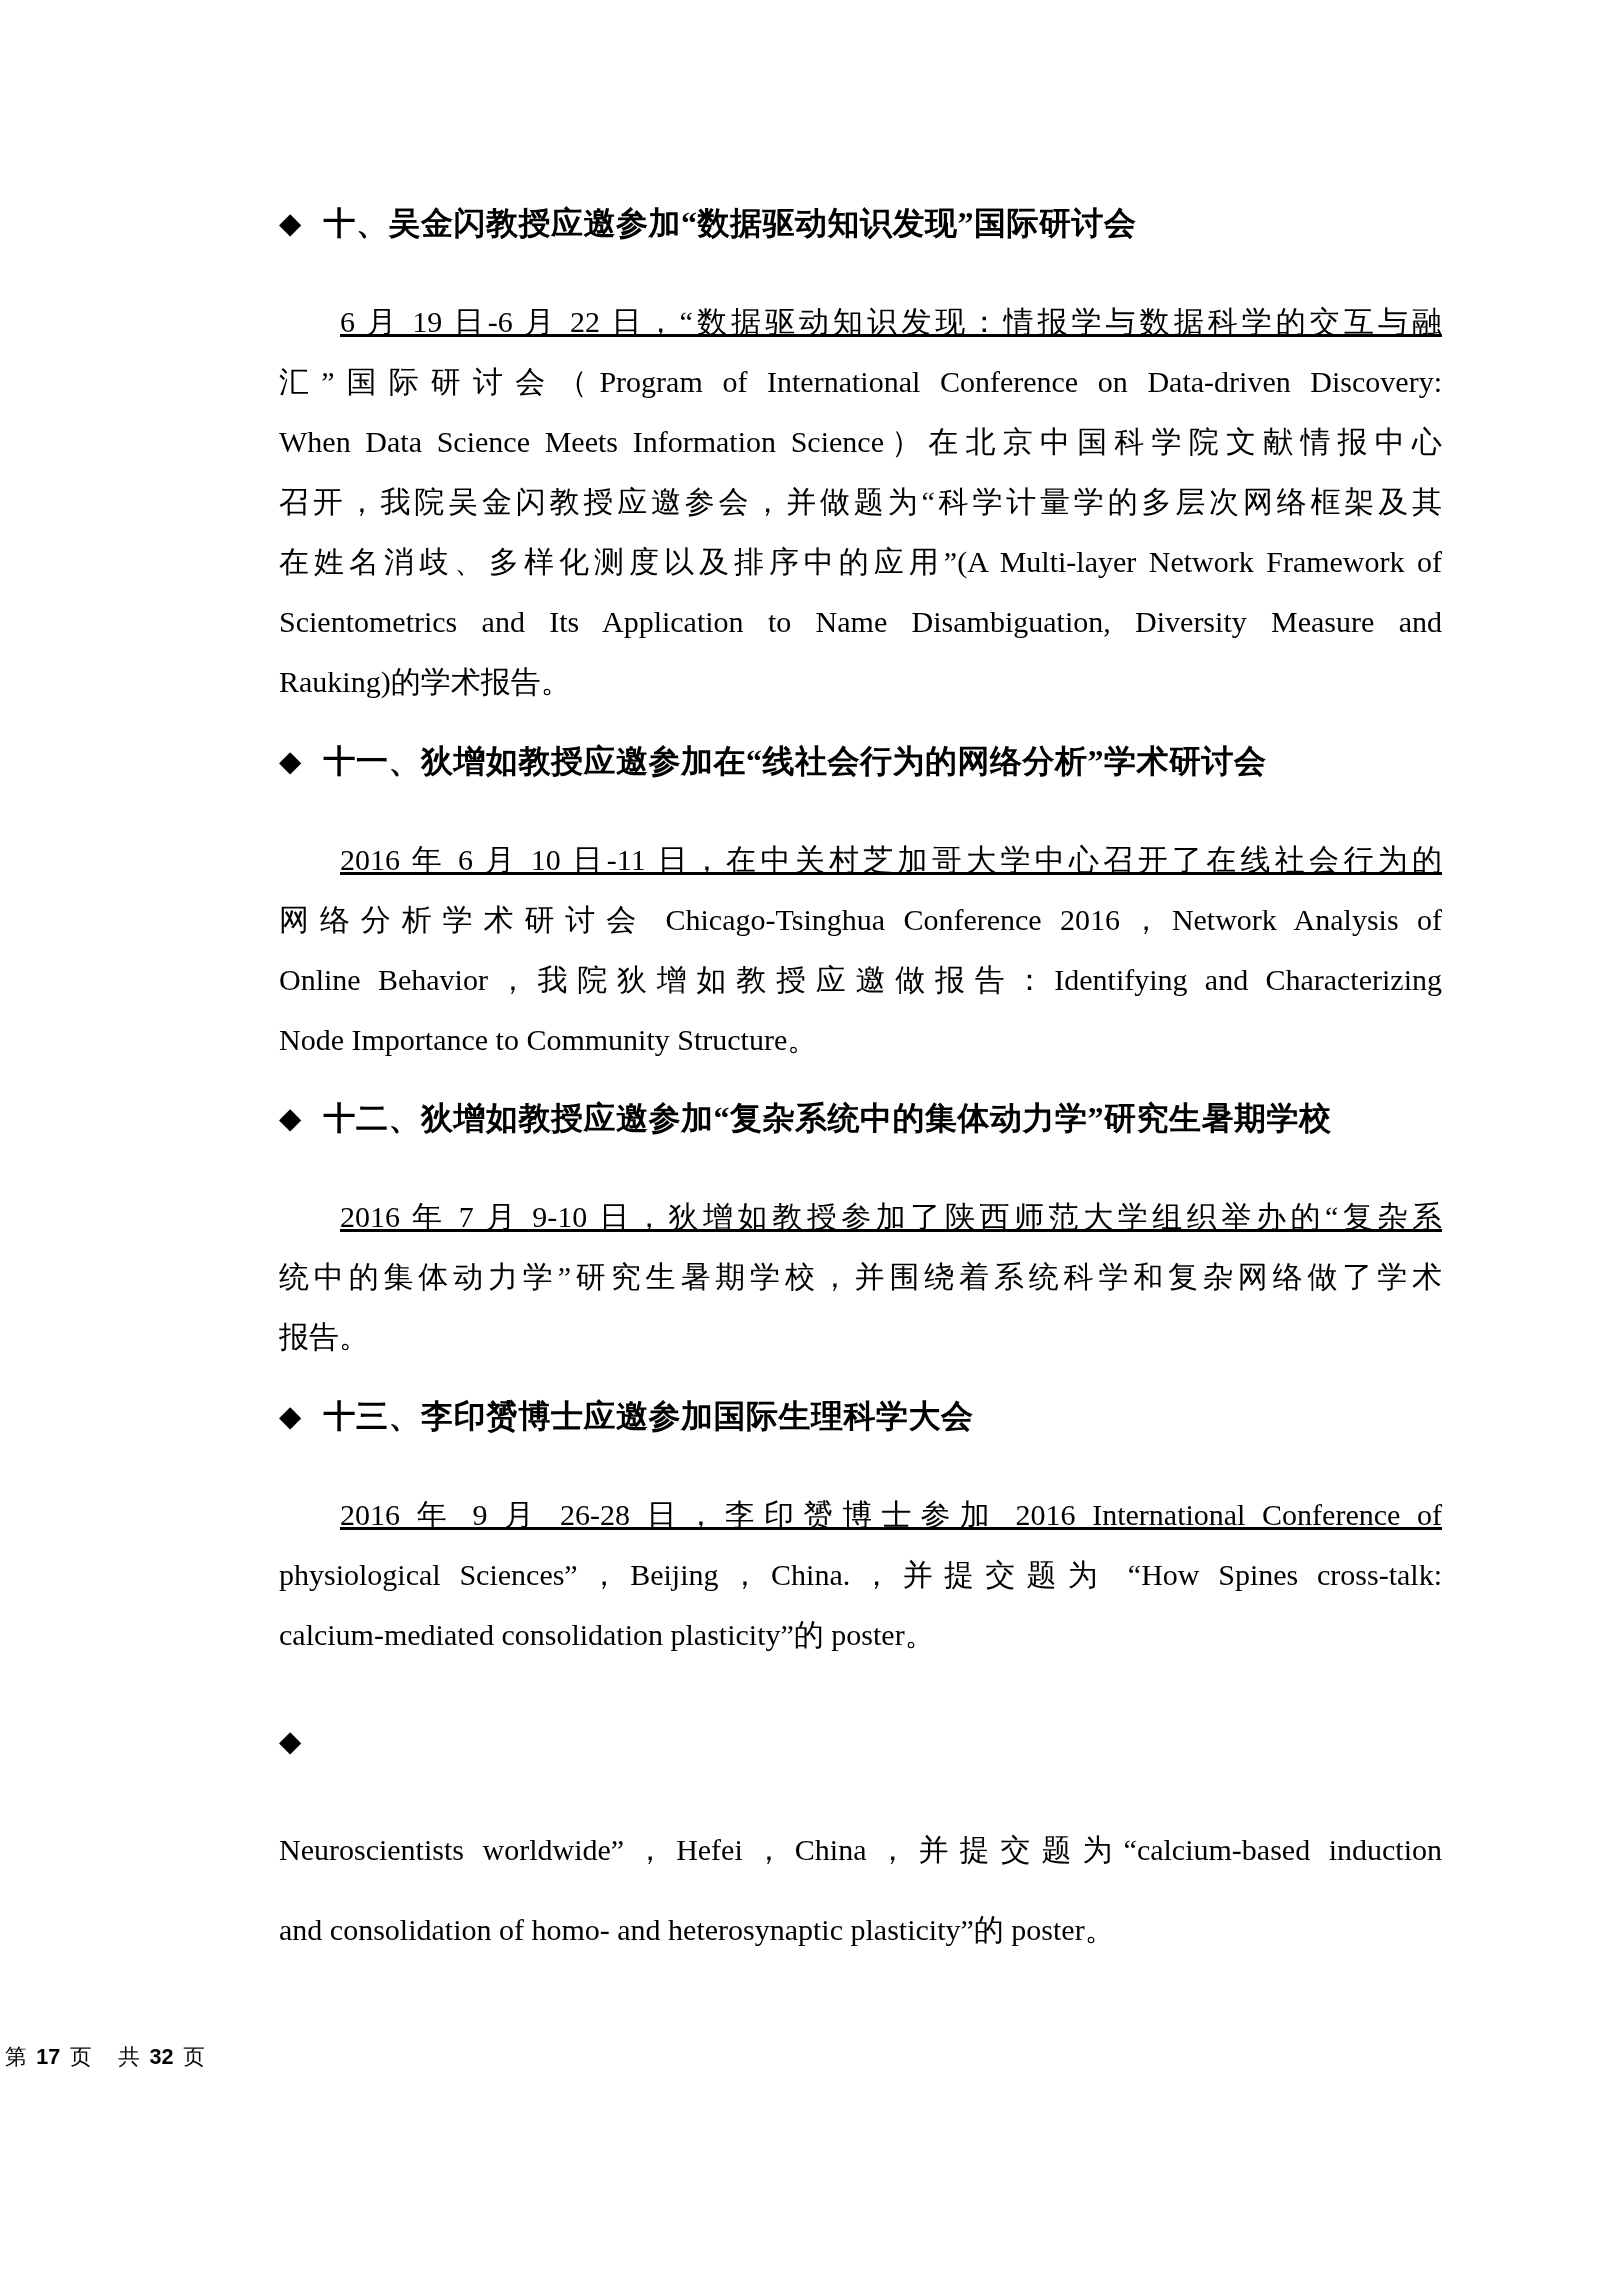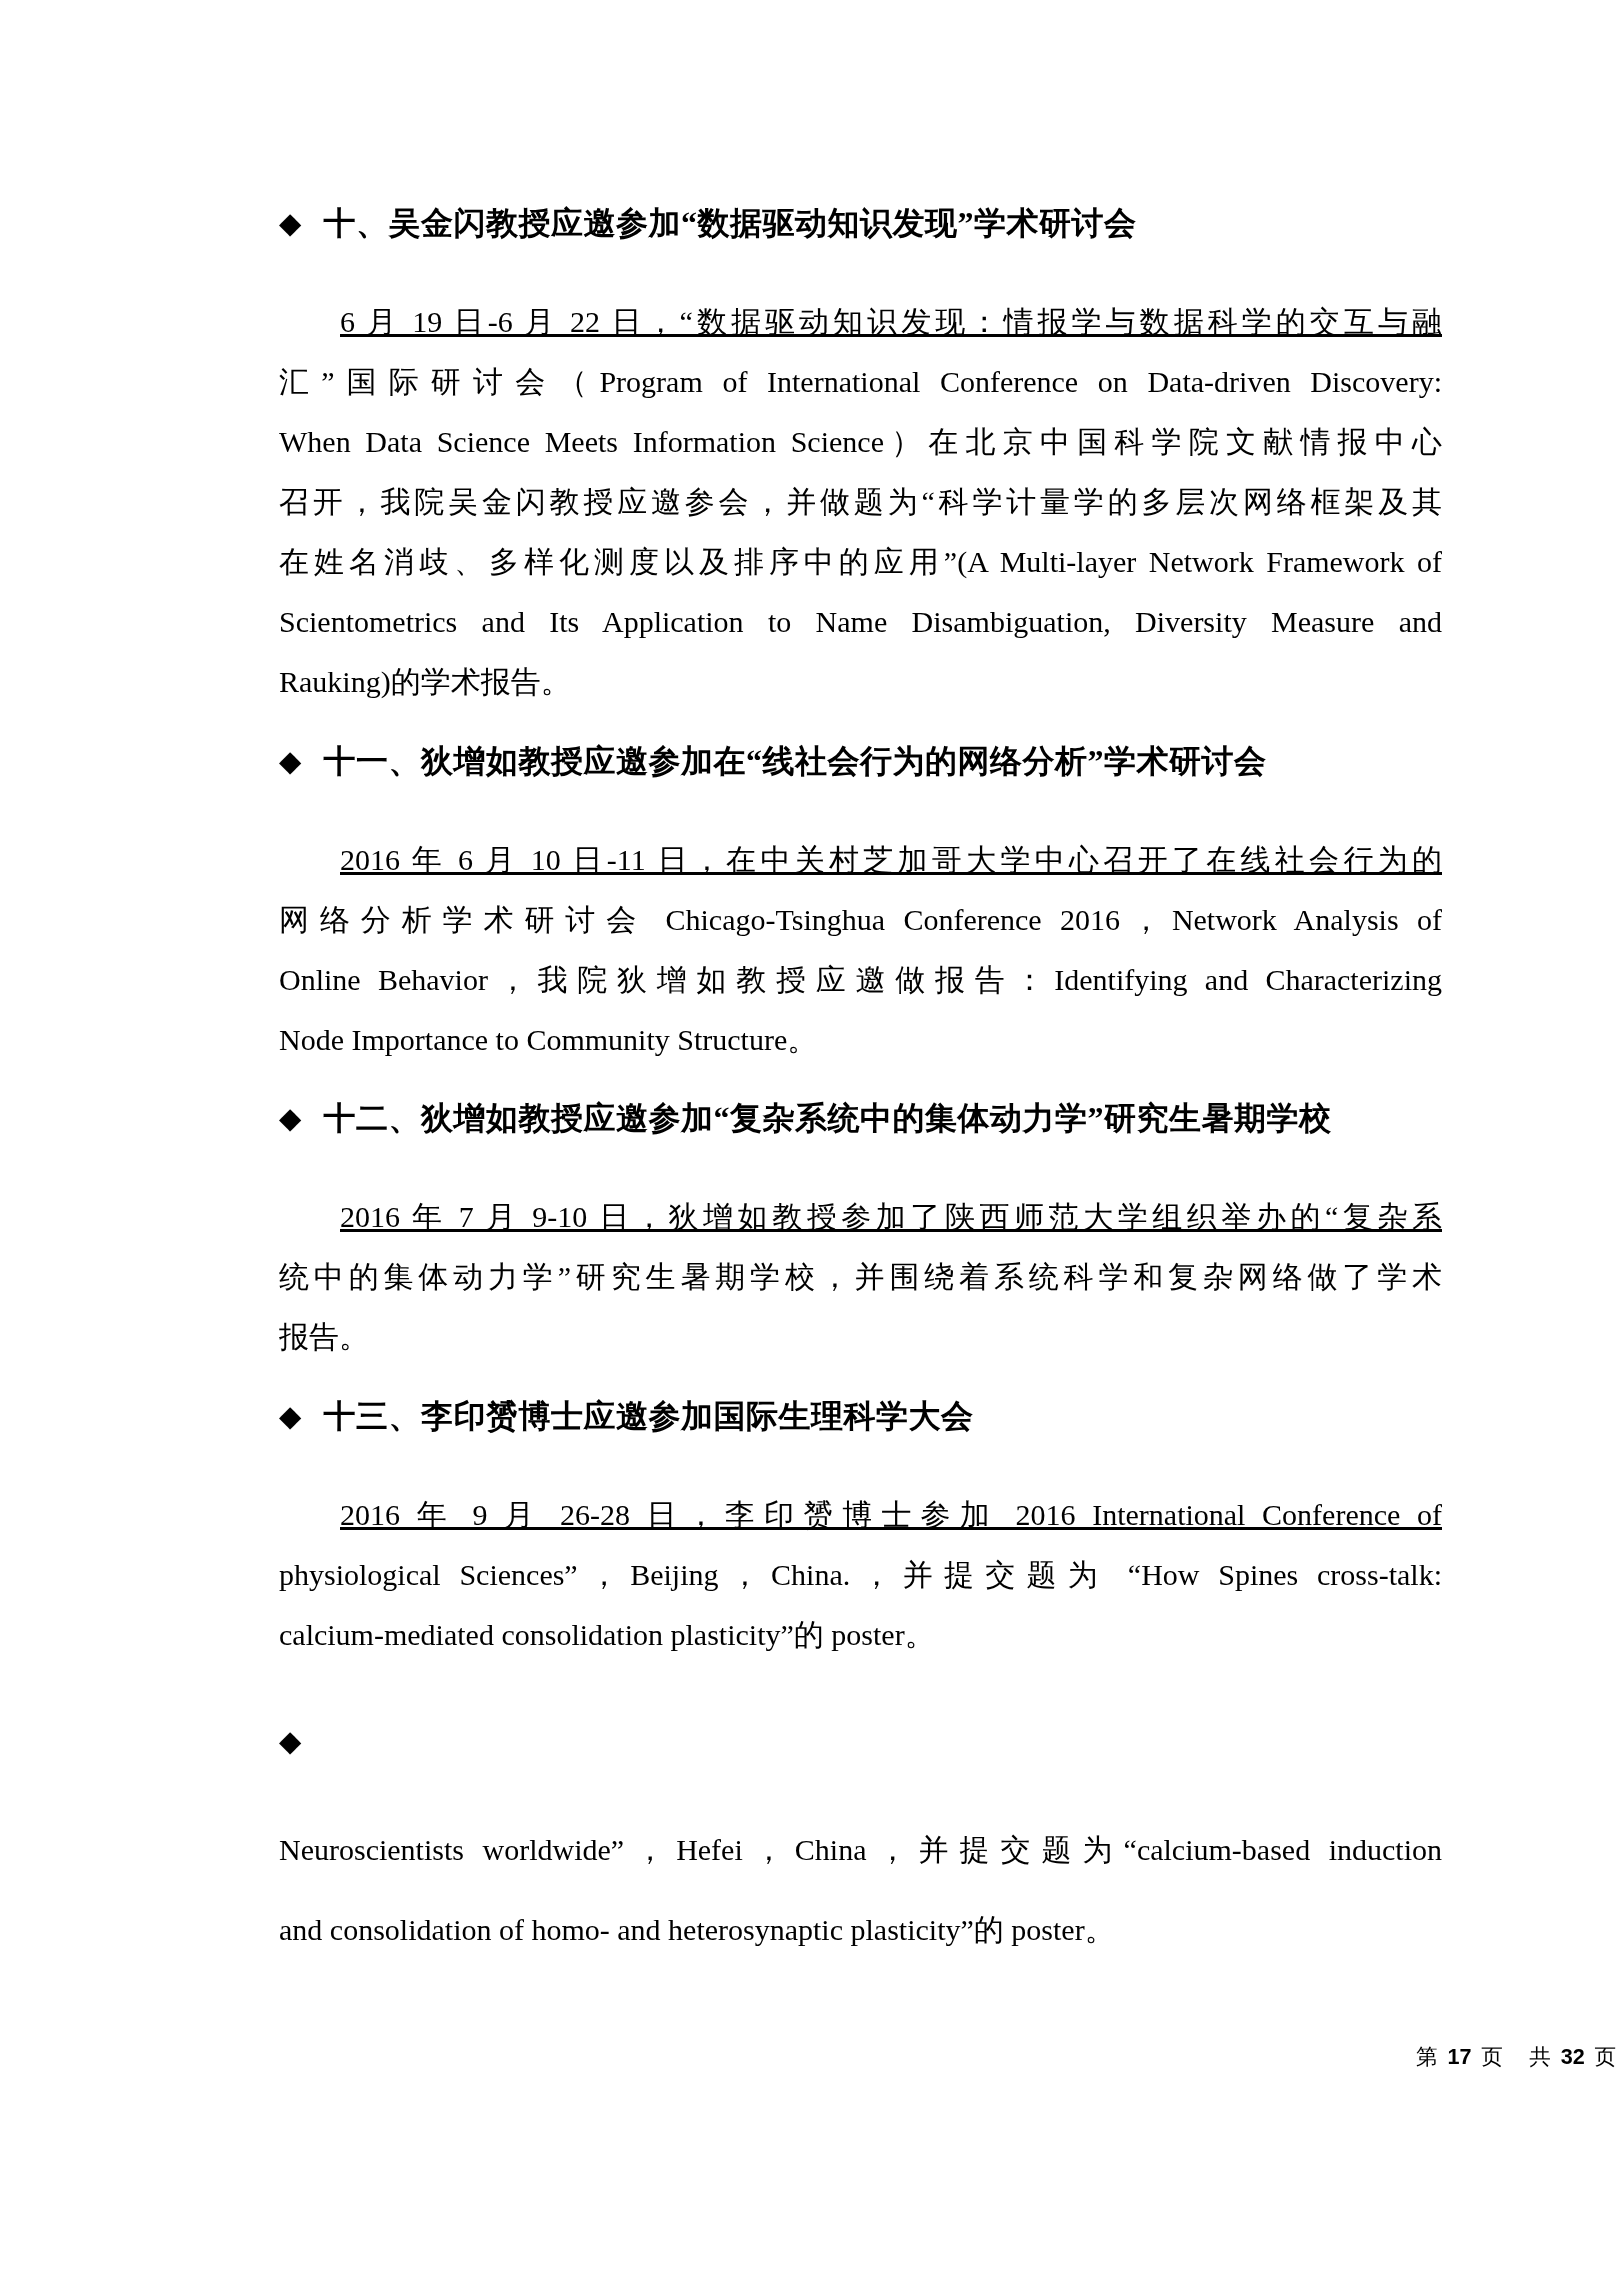--- a/index.html
+++ b/index.html
@@ -42,41 +42,41 @@
     text-align-last: justify;
   }
   .line.first { text-indent: 61px; text-decoration: underline; }
   .line.end { text-align-last: left; }
   .para.wide .line { line-height: 80px; }
   .footer {
     position: absolute;
     left: 0;
     top: 2042px;
     width: 100%;
-    text-align: right;
+    text-align: left;
     font-size: 21.6px;
     line-height: 29px;
   }
   .footer span, .footer b { margin: 0 4.9px; }
   .footer b {
     font-family: "Liberation Sans", "DejaVu Sans", sans-serif;
     font-weight: 700;
   }
   .footer .wide-gap { margin-left: 21.6px; }
 </style>
 </head>
 <body>
 
 <div class="page">
   <div class="content">
 
     <div class="sec">
       <div class="sec-heading">
         <span class="bullet">◆</span>
-        <span>十、吴金闪教授应邀参加“数据驱动知识发现”学术研讨会</span>
+        <span>十、吴金闪教授应邀参加“数据驱动知识发现”国际研讨会</span>
       </div>
       <div class="para">
         <div class="line first">6 月 19 日-6 月 22 日，“数据驱动知识发现：情报学与数据科学的交互与融</div>
         <div class="line">汇”国际研讨会（Program of International Conference on Data-driven Discovery:</div>
         <div class="line">When Data Science Meets Information Science）在北京中国科学院文献情报中心</div>
         <div class="line">召开，我院吴金闪教授应邀参会，并做题为“科学计量学的多层次网络框架及其</div>
         <div class="line">在姓名消歧、多样化测度以及排序中的应用”(A Multi-layer Network Framework of</div>
         <div class="line">Scientometrics and Its Application to Name Disambiguation, Diversity Measure and</div>
         <div class="line end">Rauking)的学术报告。</div>
       </div>

